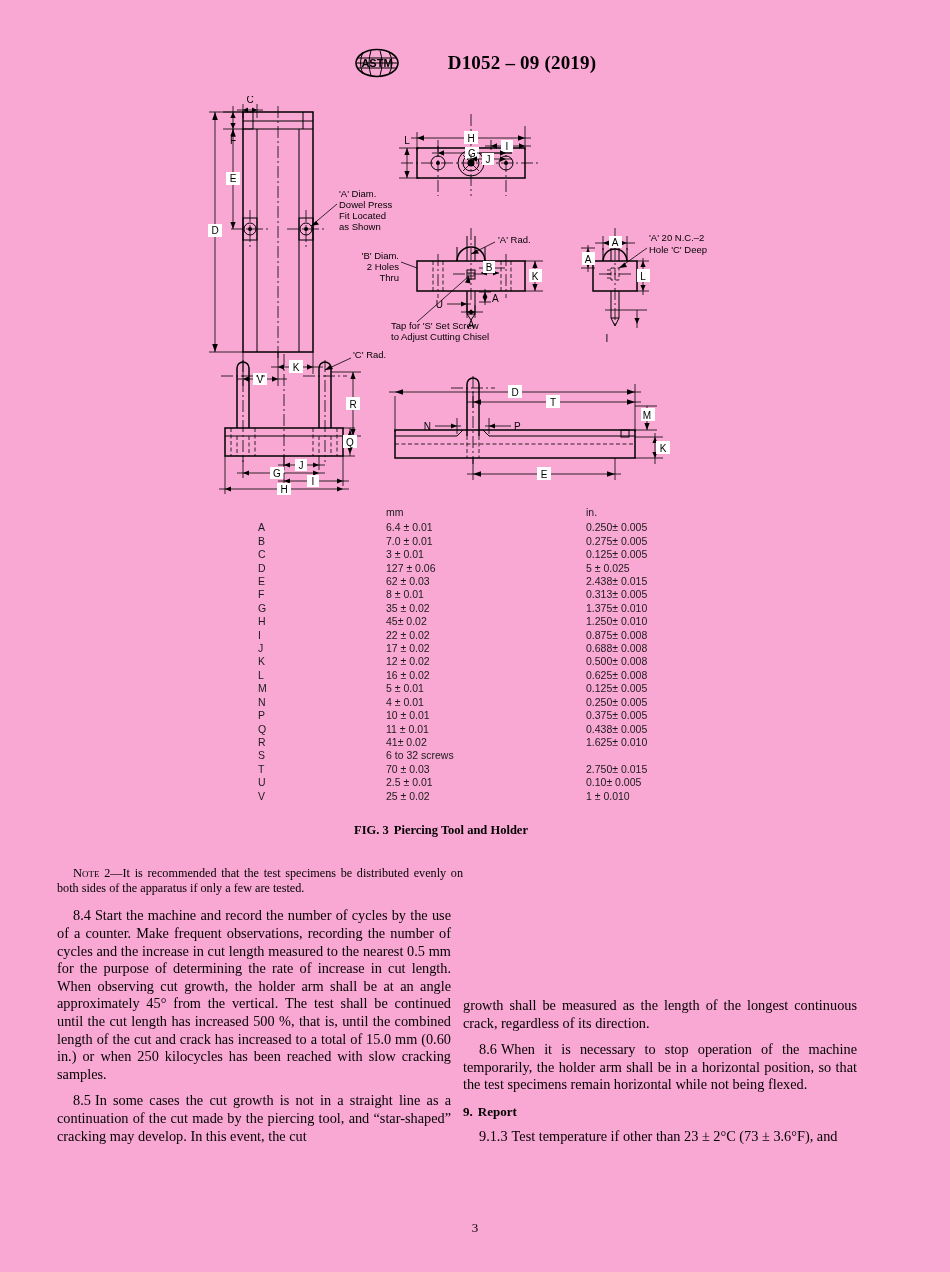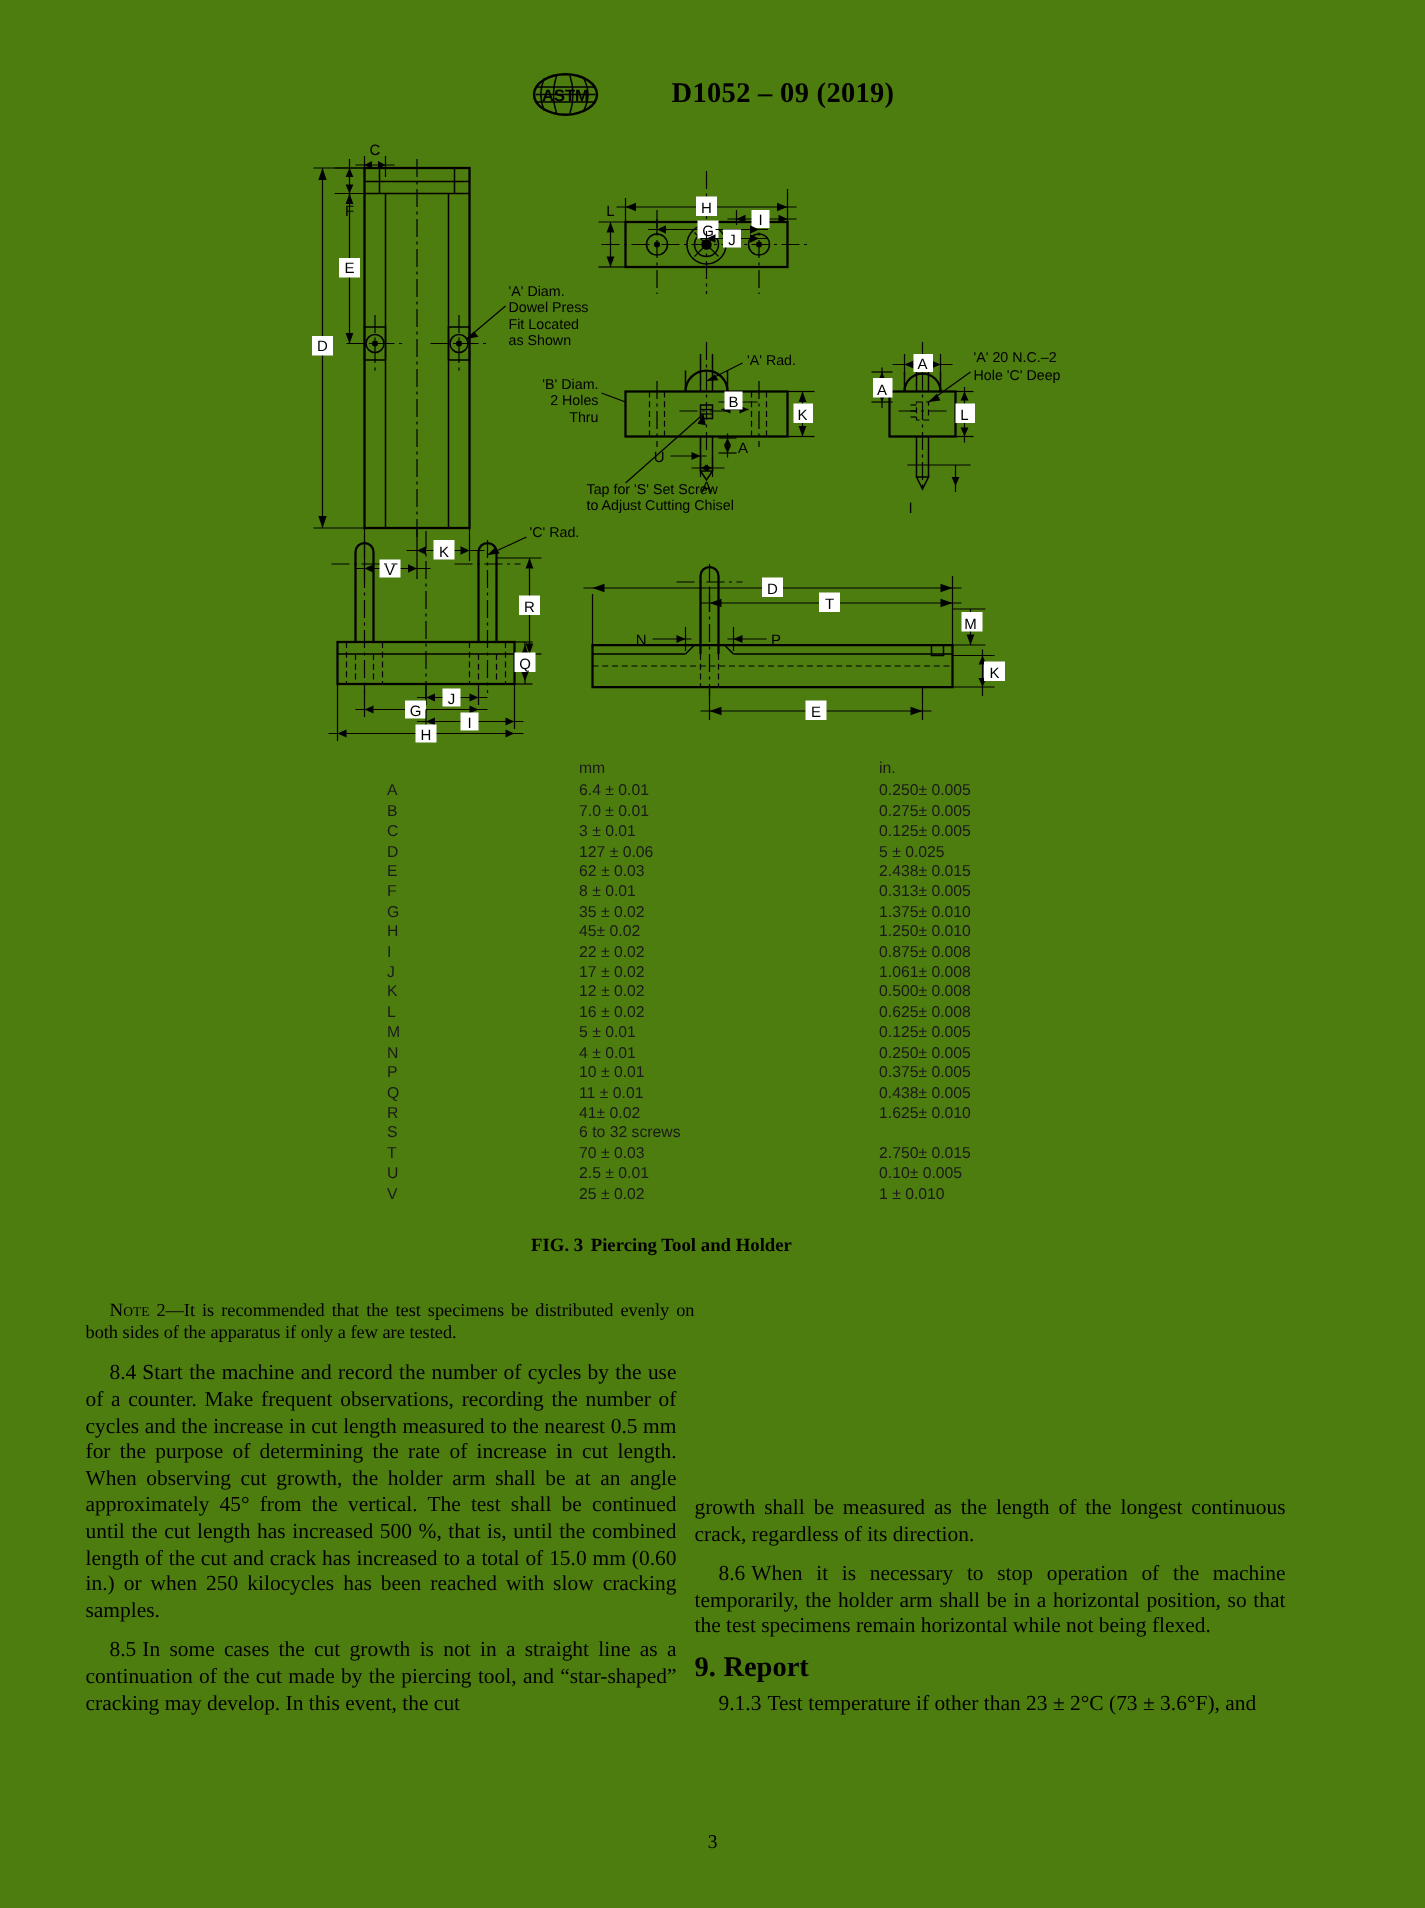--- a/index.html
+++ b/index.html
@@ -4,21 +4,21 @@
 <style>
   html, body {
     margin: 0;
     padding: 0;
     background: #ffffff;
   }
   .page {
     position: relative;
     width: 950px;
     height: 1272px;
-    background: #4d7c0f;
+    background: #f9a8d4;
     font-family: "Liberation Serif", serif;
     color: #000000;
     overflow: hidden;
   }
 
   
   .doc-header {
     position: absolute;
     top: 48px;
     left: 0;
@@ -127,21 +127,21 @@
     line-height: 15.2px;
     text-align: justify;
     text-indent: 16px;
   }
   .smallcaps {
     font-variant: small-caps;
     font-size: 12.6px;
   }
   h3.section-head {
     margin: 9px 0 7px 0;
-    font-size: 19px;
+    font-size: 13px;
     font-weight: bold;
     text-indent: 0;
   }
   h3.section-head .head-gap { display: inline-block; width: 5px; }
   p.para .num-gap { display: inline-block; width: 4px; }
 
   
   .page-footer {
     position: absolute;
     top: 1220px;
@@ -649,21 +649,21 @@
             <td class="col-in">1.250± 0.010</td>
           </tr>
           <tr>
             <td class="col-letter">I</td>
             <td class="col-mm">22 ± 0.02</td>
             <td class="col-in">0.875± 0.008</td>
           </tr>
           <tr>
             <td class="col-letter">J</td>
             <td class="col-mm">17 ± 0.02</td>
-            <td class="col-in">1.061± 0.008</td>
+            <td class="col-in">0.688± 0.008</td>
           </tr>
           <tr>
             <td class="col-letter">K</td>
             <td class="col-mm">12 ± 0.02</td>
             <td class="col-in">0.500± 0.008</td>
           </tr>
           <tr>
             <td class="col-letter">L</td>
             <td class="col-mm">16 ± 0.02</td>
             <td class="col-in">0.625± 0.008</td>

